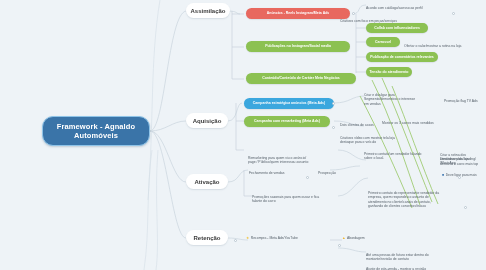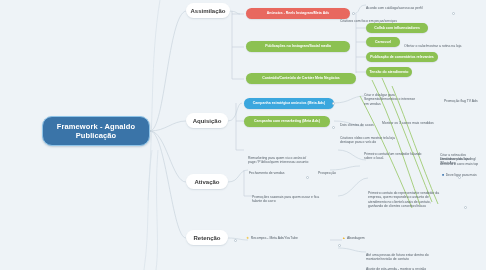--- a/index.html
+++ b/index.html
@@ -135,24 +135,24 @@
     </g>
 
     <g fill="none" stroke="#8cc152" stroke-width="0.8" opacity="0.9">
       <path d="M372 80 C 392 120, 404 160, 420 205"></path>
       <path d="M382 78 C 400 118, 414 158, 432 202"></path>
       <path d="M392 86 C 408 124, 420 162, 438 204"></path>
       <path d="M360 96 C 380 134, 396 170, 412 208"></path>
     </g>
   </svg>
 
-  <div class="node root" style="left:42px;top:116px;width:108px;height:30px;border-radius:10px;">
+  <div class="node root" style="left:42px;top:116px;width:108px;height:30px;">
     <div>
       <span>Framework - Agnaldo</span>
-      <span>Publicação</span>
+      <span>Automóveis</span>
     </div>
   </div>
 
   <div class="node branch" style="left:186px;top:3px;width:44px;height:15px;">
     <span>Assimilação</span>
   </div>
   <div class="node branch" style="left:186px;top:113px;width:42px;height:15px;">
     <span>Aquisição</span>
   </div>
   <div class="node branch" style="left:186px;top:174px;width:42px;height:15px;">

